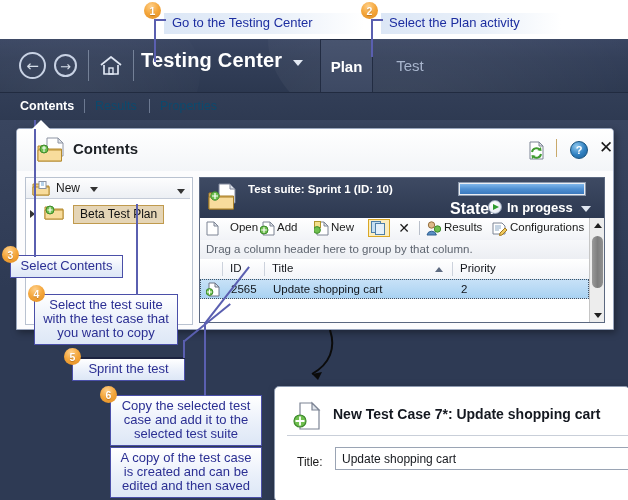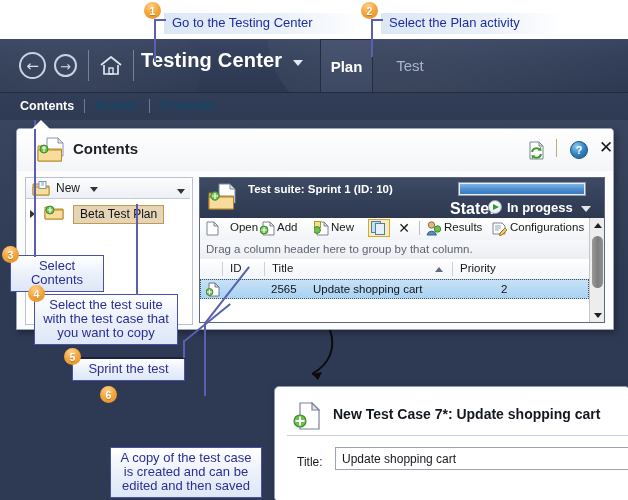--- a/index.html
+++ b/index.html
@@ -189,21 +189,21 @@
   #col-id{left:30px;text-align:center;} #div1{left:22px;}
   #col-title{left:72px;} #div2{left:64px;}
   #col-prio{left:260px;} #div3{left:252px;}
   #sortArrow{position:absolute;left:235px;top:8px;width:0;height:0;
     border-left:4px solid transparent;border-right:4px solid transparent;border-bottom:5px solid #5d6a80;}
 
   
   #datarow{position:absolute;left:0;top:101px;width:389px;height:20px;
     background:linear-gradient(180deg,#c7e1f7 0%,#a9d2f2 100%);
     border:1px dotted #44505f;box-sizing:border-box;}
-  .rowcell{position:absolute;top:3px;font-size:11.5px;color:#10141a;margin-left:40px;}
+  .rowcell{position:absolute;top:3px;font-size:11.5px;color:#10141a;}
   #cell-id{left:30px;} #cell-title{left:72px;} #cell-prio{left:260px;}
 
   
   #vscroll{position:absolute;left:389px;top:40px;width:15px;height:104px;
     background:#ededed;border-left:1px solid #c6c6c6;}
   .sbarrow{position:absolute;left:0;width:15px;height:14px;display:flex;align-items:center;justify-content:center;}
   #sbUp{top:0;} #sbDown{bottom:0;}
   .sbtri{width:0;height:0;border-left:4px solid transparent;border-right:4px solid transparent;}
   #sbUp .sbtri{border-bottom:5px solid #1f1f1f;}
   #sbDown .sbtri{border-top:5px solid #1f1f1f;}
@@ -527,32 +527,33 @@
   <div class="callout flat" style="left:164px;top:13px;width:200px;">Go to the Testing Center</div>
   <div class="leader v" style="left:154px;top:19px;height:43px;"></div>
   <div class="leader h" style="left:154px;top:19px;width:12px;"></div>
 
   <div class="badge" style="left:361px;top:2px;">2</div>
   <div class="callout flat" style="left:381px;top:13px;width:180px;">Select the Plan activity</div>
   <div class="leader v" style="left:371px;top:19px;height:38px;"></div>
   <div class="leader h" style="left:371px;top:19px;width:12px;"></div>
 
   <div class="badge" style="left:2px;top:246px;">3</div>
-  <div class="callout boxed" style="left:10px;top:255px;width:94px;">Select Contents</div>
+  <div class="callout boxed" style="left:10px;top:255px;width:113px;">Select Contents</div>
   <div class="leader v" style="left:34px;top:120px;height:137px;"></div>
 
   <div class="badge" style="left:28px;top:285px;">4</div>
   <div class="callout boxed" style="left:34px;top:294px;width:144px;">Select the test suite with the test case that you want to copy</div>
   <div class="leader v" style="left:136px;top:204px;height:91px;"></div>
 
   <div class="badge" style="left:64px;top:348px;">5</div>
   <div class="callout boxed" style="left:72px;top:358px;width:113px;">Sprint the test</div>
   <div class="leader h dk" style="left:72px;top:357px;width:113px;"></div>
   <div class="leader v" style="left:183px;top:340px;height:18px;"></div>
   <div class="diag" style="left:183px;top:341px;width:60px;transform:rotate(-39deg);"></div>
 
   <div class="badge" style="left:100px;top:386px;">6</div>
+  <div class="callout boxed" style="left:110px;top:395px;width:152px;">Copy the selected test case and add it to the selected test suite</div>
   <div class="leader v" style="left:204px;top:322px;height:74px;"></div>
   <div class="diag" style="left:204px;top:323px;width:72px;transform:rotate(-52deg);"></div>
 
   <div class="callout boxed" style="left:110px;top:447px;width:152px;">A copy of the test case is created and can be edited and then saved</div>
 
 </div>
 
 </body></html>

